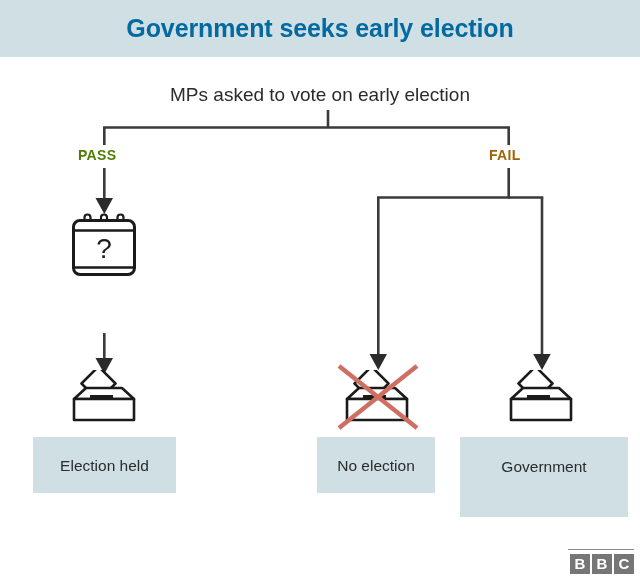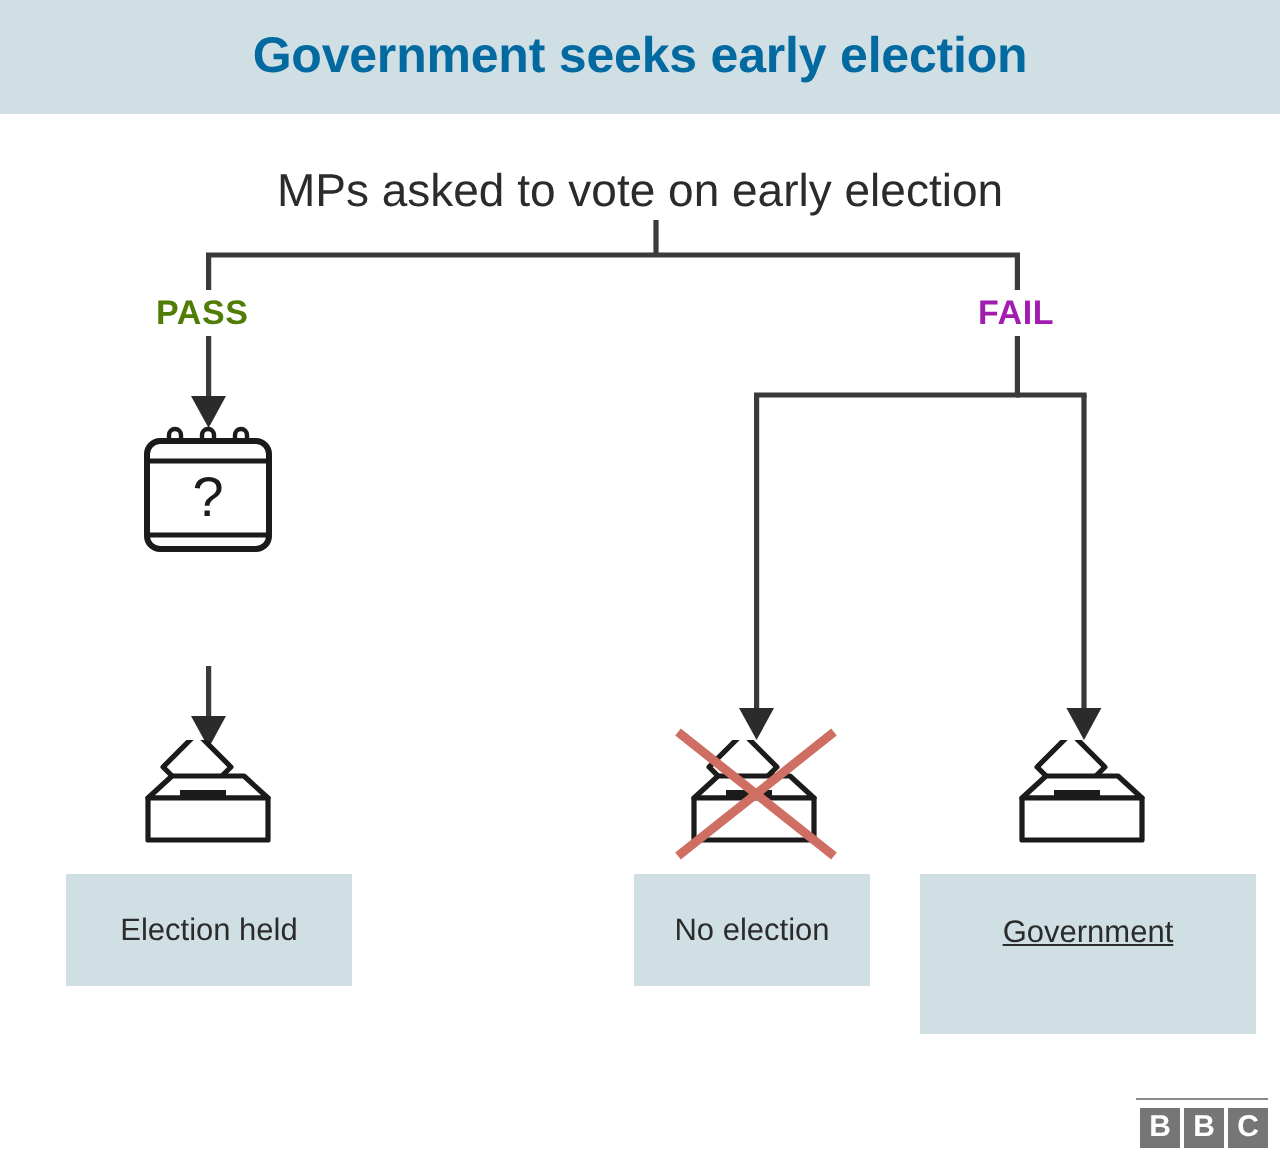--- a/index.html
+++ b/index.html
@@ -47,31 +47,31 @@
     color: #2b2b2b;
     font-size: 16px;
     text-align: center;
     line-height: 20px;
   }
 
   #root-label {
     left: 120px;
     top: 85px;
     width: 400px;
-    font-size: 23px;
+    font-size: 19px;
   }
 
   .branch-label {
     position: absolute;
-    font-size: 17px;
+    font-size: 14px;
     font-weight: bold;
     letter-spacing: 0.3px;
   }
   #pass-label { left: 78px; top: 147px; color: #4f7d06; }
-  #fail-label { left: 489px; top: 147px; color: #a21caf; }
+  #fail-label { left: 489px; top: 147px; color: #a16207; }
 
   #date-caption {
     left: 24px;
     top: 286px;
     width: 160px;
     font-size: 15.5px;
     line-height: 20px;
   }
 
   
@@ -83,21 +83,21 @@
     line-height: 21px;
     text-align: center;
     display: flex;
     align-items: center;
     justify-content: center;
     box-sizing: border-box;
     padding: 4px 6px;
   }
   #box-election-held   { left: 33px;  top: 437px; width: 143px; height: 56px; }
   #box-no-election     { left: 317px; top: 437px; width: 118px; height: 56px; text-align: center; }
-  #box-alt-route       { left: 460px; top: 437px; width: 168px; height: 80px; text-decoration: underline; }
+  #box-alt-route       { left: 460px; top: 437px; width: 168px; height: 80px; }
 
   
   .icon-wrap { position: absolute; }
   #calendar-icon-wrap { left: 71px;  top: 213px; width: 66px; height: 66px; }
   #ballot-icon-left   { left: 66px;  top: 370px; width: 76px; height: 52px; }
   #ballot-icon-mid    { left: 339px; top: 370px; width: 76px; height: 52px; }
   #ballot-icon-right  { left: 503px; top: 370px; width: 76px; height: 52px; }
   #cross-mark-wrap    { left: 333px; top: 358px; width: 90px; height: 76px; }
 
   

